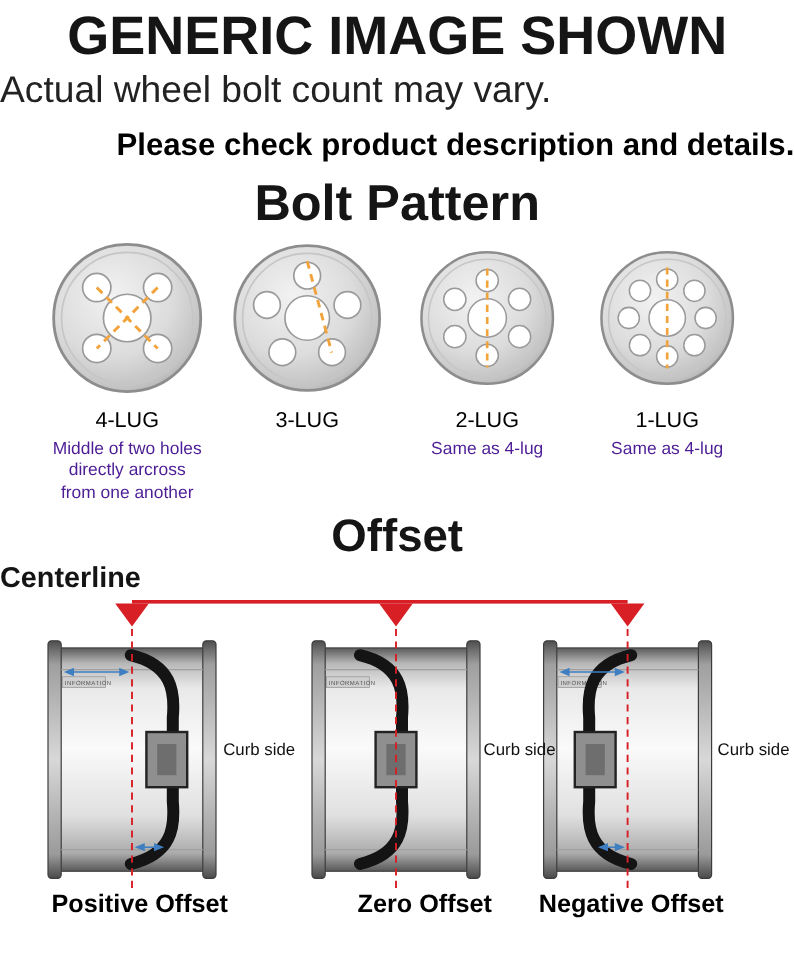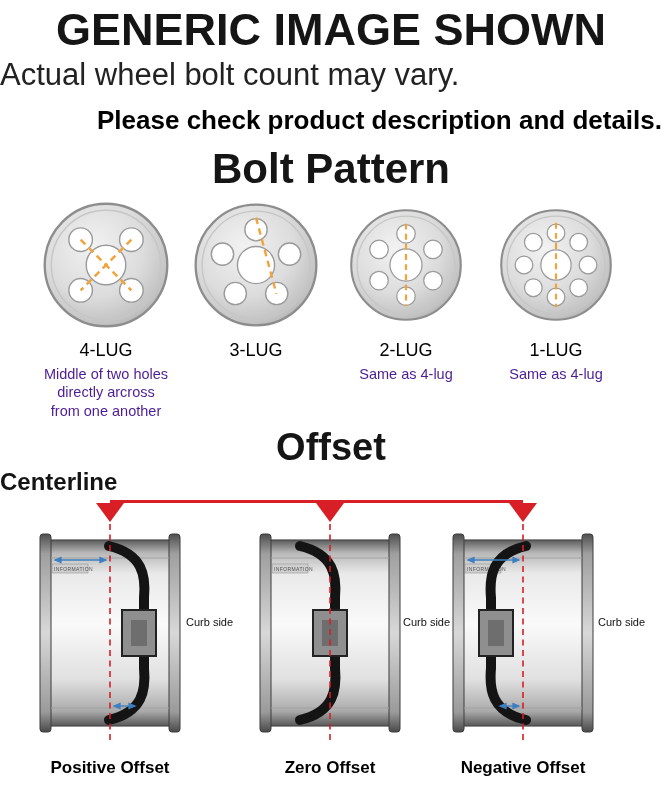--- a/index.html
+++ b/index.html
@@ -19,23 +19,23 @@
 
   .offset-title{margin:8px 0 0;text-align:center;font-size:38px;line-height:1.02;font-weight:900;color:#151515;}
   .centerline-text{margin-top:2px;text-align:left;font-size:24px;line-height:1.1;font-weight:600;color:#141414;}
 
   .offset-diagram{position:relative;width:662px;height:264px;margin-top:5px;}
   .red-line{position:absolute;left:110px;top:0;width:413px;height:3px;background:#d81f26;}
   .tri{position:absolute;top:3px;width:0;height:0;border-left:14px solid transparent;border-right:14px solid transparent;border-top:19px solid #d81f26;}
   .tri1{left:96px}.tri2{left:316px}.tri3{left:509px}
   .offset-svg{position:absolute;top:24px;}
   .osvg1{left:35px}.osvg2{left:255px}.osvg3{left:448px}
-  .curb{position:absolute;top:116px;font-size:11px;color:#111;}
+  .curb{position:absolute;top:116px;font-size:14px;color:#111;}
   .curb1{left:186px}.curb2{left:403px}.curb3{left:598px}
-  .offset-label{position:absolute;top:258px;width:160px;text-align:center;font-size:17px;font-weight:700;color:#000;}
+  .offset-label{position:absolute;top:242px;width:160px;text-align:right;font-size:21px;font-weight:700;color:#000;}
   .olabel1{left:30px}.olabel2{left:250px}.olabel3{left:443px}
 </style>
 </head>
 <body>
 
 <svg width="0" height="0" style="position:absolute" aria-hidden="true">
   <defs>
     <radialGradient id="wheelFace" cx="40%" cy="35%" r="75%">
       <stop offset="0%" stop-color="#f2f2f2"></stop>
       <stop offset="55%" stop-color="#dcdcdc"></stop>

